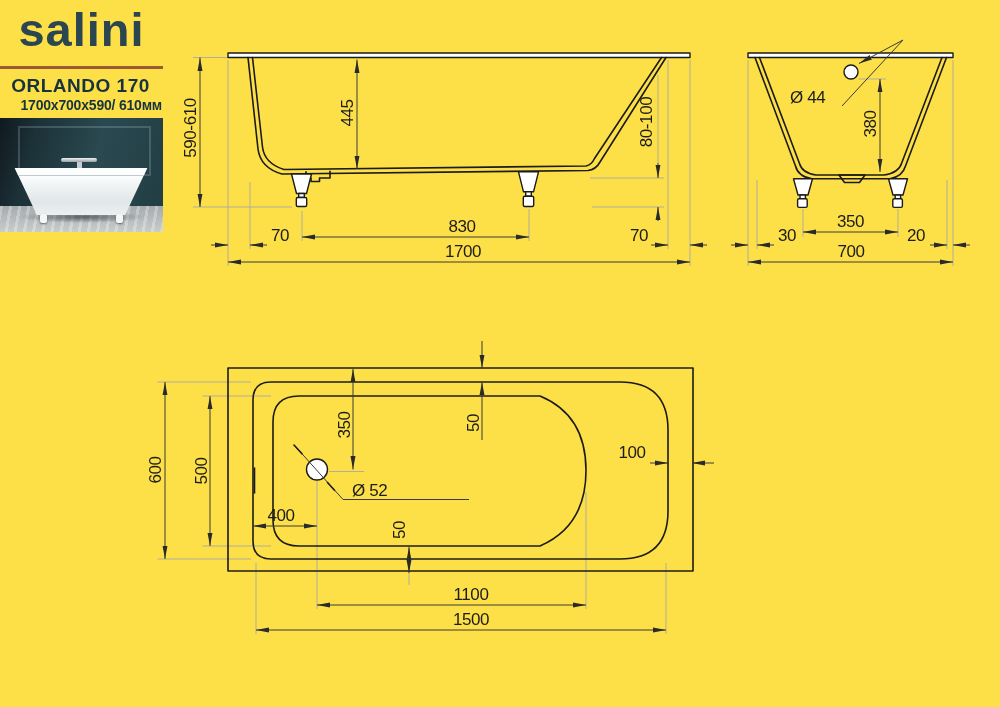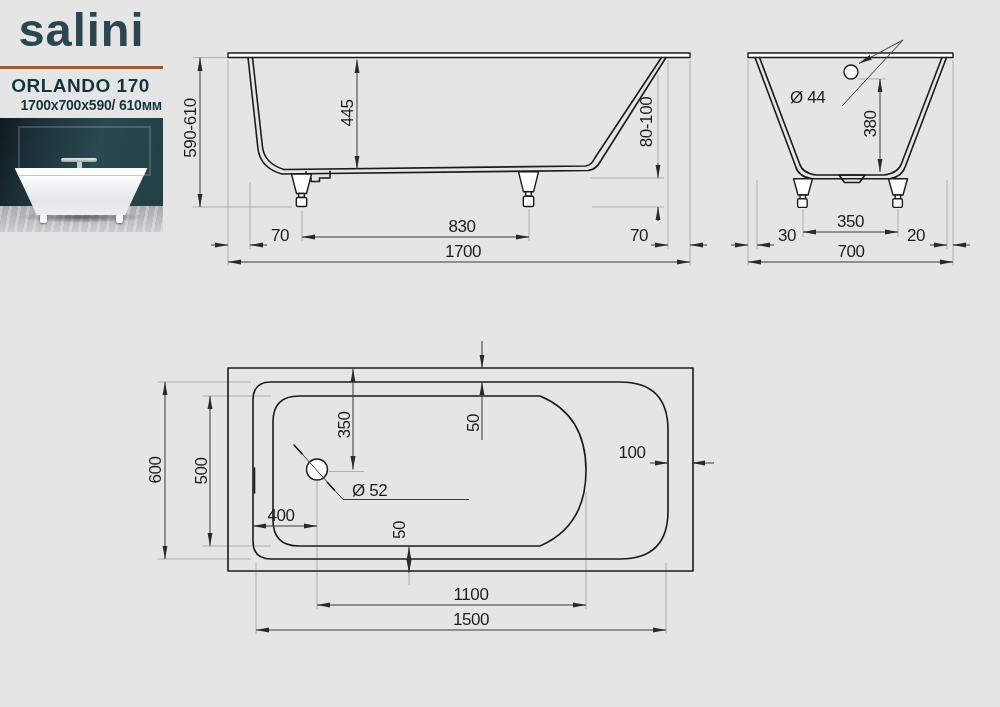--- a/index.html
+++ b/index.html
@@ -1,16 +1,16 @@
 <!DOCTYPE html>
 <html><head>
 <meta charset="utf-8">
 <style>
   html,body{margin:0;padding:0;background:#ffffff;}
-  #stage{position:relative;width:1000px;height:707px;background:#e5e5e5;overflow:hidden;
+  #stage{position:relative;width:1000px;height:707px;background:#fde047;overflow:hidden;
          font-family:"Liberation Sans",sans-serif;}
   
   .hdr{position:absolute;left:0;top:0;width:165px;}
   .brand{position:absolute;left:0;top:2px;width:163px;text-align:center;
          font-size:47px;font-weight:bold;letter-spacing:1px;color:#2b4650;}
   .rule{position:absolute;left:0;top:66px;width:163px;height:3px;background:#9c5a33;}
   .model{position:absolute;left:0;top:75px;width:161px;text-align:center;
          font-size:19px;font-weight:bold;color:#17333e;letter-spacing:.5px;}
   .size{position:absolute;left:0;top:97px;width:162px;text-align:right;
         font-size:14px;font-weight:bold;color:#17333e;letter-spacing:-.2px;}

